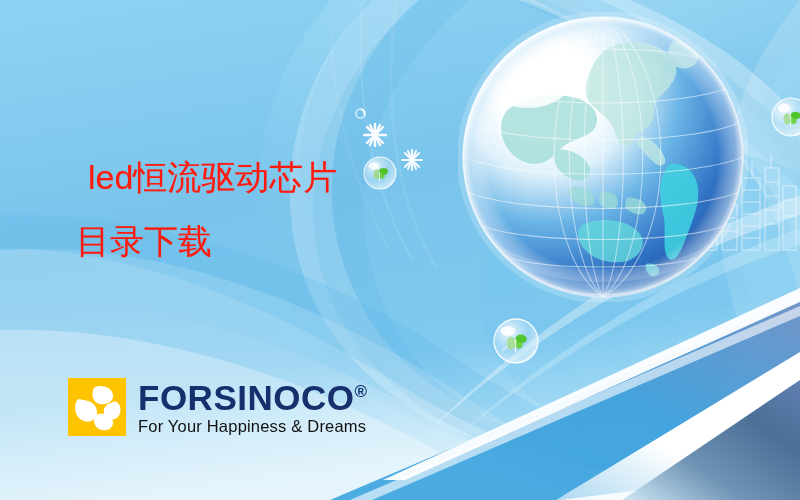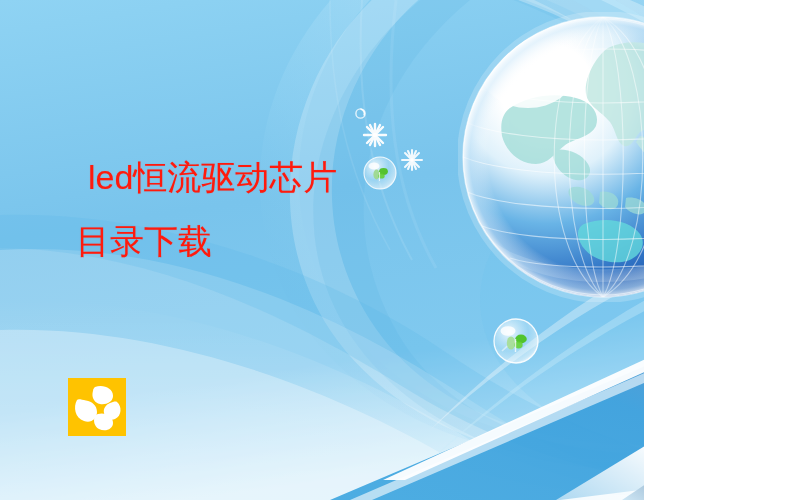--- a/index.html
+++ b/index.html
@@ -6,21 +6,21 @@
     margin: 0;
     padding: 0;
     background: #ffffff;
   }
   body {
     font-family: "Liberation Sans", sans-serif;
   }
 
   #banner {
     position: relative;
-    width: 644px;
+    width: 800px;
     height: 500px;
     overflow: hidden;
     background: linear-gradient(170deg, #8fd2f2 0%, #7ec7ee 30%, #74c0ea 60%, #8ed4f3 90%, #b9e4f7 100%);
   }
 
   
   .layer { position: absolute; pointer-events: none; }
 
   .bg-svg { position:absolute; left:0; top:0; width:800px; height:500px; }
 
@@ -450,15 +450,21 @@
     <div id="logo-mark">
       <svg viewBox="0 0 58 58" width="58" height="58">
         <g fill="#ffffff">
           <path d="M 27,9  C 35,6 45,10 45,18 C 45,24 38,27 32,26 C 26.5,25 24,20 24.5,15.5 C 25,12 25.5,10 27,9 Z"></path>
           <path d="M 49,24 C 54,28 54,38 47,41 C 42,43.5 37,40 36,35 C 35,30.5 38,26.5 42,25 C 45,24 47.5,23 49,24 Z"></path>
           <path d="M 9,22 C 5,29 7,40 16,43 C 23,45.5 29,41 29,34 C 29,27.5 24,23.5 18,22.5 C 13.5,21.8 10.5,20.5 9,22 Z"></path>
           <path d="M 30,36 C 37,34 45,38 45,45 C 45,51.5 37,54 31,51 C 26,48.5 25,42 27,38.5 C 28,37 29,36.3 30,36 Z"></path>
         </g>
       </svg>
     </div>
+    <div id="logo-text">
+      <div id="logo-brand">
+        <span>FORSINOCO</span><span class="reg">®</span>
+      </div>
+      <div id="logo-tagline">For Your Happiness &amp; Dreams</div>
+    </div>
   </div>
 
 </div>
 
 </body></html>

